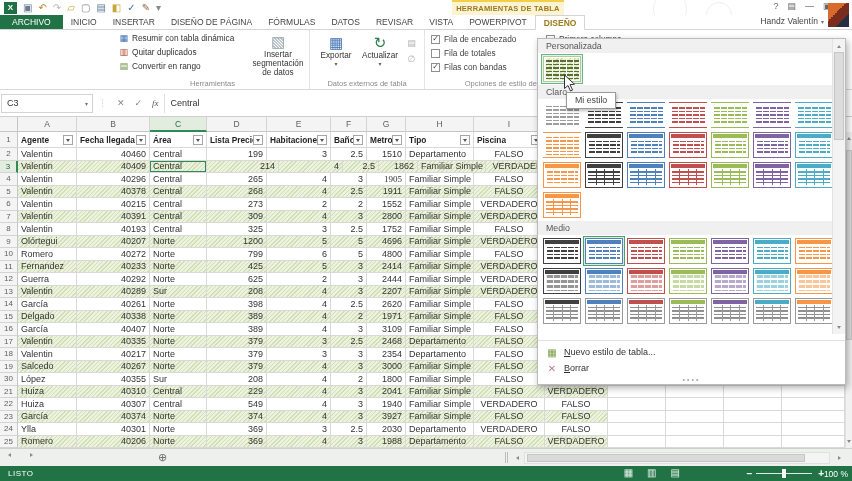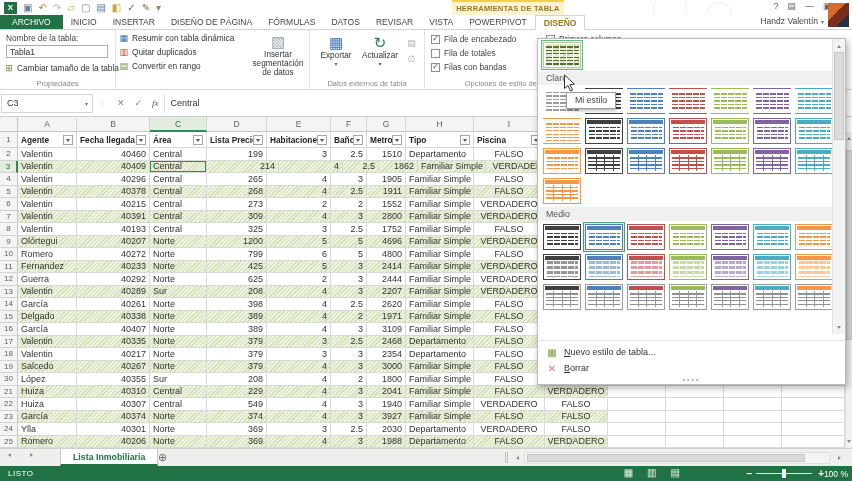--- a/index.html
+++ b/index.html
@@ -193,48 +193,40 @@
       <div class="rtab">POWERPIVOT</div>
       <div class="rtab activectx">DISEÑO</div>
     </div>
   <div class="userbox">
     <span>Handz Valentín</span>
     <span style="font-size:6px;color:#777;">▾</span>
   </div>
   <div class="avatar"></div>
 
   <div class="ribbon">
-    <div class="grp grp-prop">
-      <div class="rlabel">Nombre de la tabla:</div>
-      <input class="tname" value="Tabla1" style="">
-      <div class="rsmall" style="position:absolute;left:4px;top:33px;">
-        <span class="ricon" style="color:#698c3f;">⊞</span>
-        <span>Cambiar tamaño de la tabla</span>
-      </div>
-      <div class="grplabel">Propiedades</div>
-    </div>
     <div class="grp grp-herr">
       <div class="herrstack">
           <div class="rsmall">
             <div class="ricon" style="color: rgb(59, 111, 174);">▦</div>
             <div>Resumir con tabla dinámica</div>
           </div>
           <div class="rsmall">
             <div class="ricon" style="color: rgb(177, 72, 47);">▥</div>
             <div>Quitar duplicados</div>
           </div>
           <div class="rsmall">
             <div class="ricon" style="color: rgb(105, 140, 63);">▤</div>
             <div>Convertir en rango</div>
           </div>
         </div>
       <div class="bigbtn" style="left:132px;top:3px;width:60px;">
         <span class="bicon" style="color:#8f9ea8;">▧</span>
         <span>Insertar segmentación de datos</span>
       </div>
+      <div class="grplabel">Herramientas</div>
     </div>
     <div class="grp grp-datos">
       <div>
           <div class="bigbtn" style="left: 5px; top: 4px; width: 42px;">
             <div class="bicon" style="color: rgb(59, 111, 174);">▦</div>
             <div>Exportar</div>
             <div class="caret">▾</div>
           </div>
           <div class="bigbtn" style="left: 49px; top: 4px; width: 42px;">
             <div class="bicon" style="color: rgb(47, 125, 79);">↻</div>
@@ -407,21 +399,21 @@
           <div class="cell al" style="width: 63px;"></div>
         </div>
         <div class="grow" style="height: 12.5px;">
           <div class="rownum">4</div>
           <div class="cell al" style="width: 59px;">Valentin</div>
           <div class="cell ar" style="width: 73px;">40296</div>
           <div class="cell al" style="width: 57px;">Central</div>
           <div class="cell ar" style="width: 60px;">265</div>
           <div class="cell ar" style="width: 64px;">4</div>
           <div class="cell ar" style="width: 36px;">3</div>
-          <div class="cell ar" style="width: 39px;">1905</div>
+          <div class="cell ar" style="width: 39px; font-family: Liberation Serif, serif;">1905</div>
           <div class="cell al" style="width: 68px;">Familiar Simple</div>
           <div class="cell ac" style="width: 71px;">FALSO</div>
           <div class="cell ac" style="width: 63px;"></div>
           <div class="cell al" style="width: 58px;"></div>
           <div class="cell al" style="width: 58px;"></div>
           <div class="cell al" style="width: 58px;"></div>
           <div class="cell al" style="width: 63px;"></div>
         </div>
         <div class="grow" style="height: 12.5px;">
           <div class="rownum">5</div>
@@ -792,21 +784,20 @@
     </div>
   </div>
 
   <div class="tabstrip">
     <span class="tsnav" style="left:6px;">
         <span class="tri-lf"></span>
       </span>
     <span class="tsnav" style="left:30px;">
         <span class="tri-rt"></span>
       </span>
-    <div class="stab">Lista Inmobiliaria</div>
     <span class="newsheet">⊕</span>
     <div class="hsplit"></div>
     <span class="harrow" style="left:510px;">
         <span class="tri-lf"></span>
       </span>
     <div class="htrack">
       <div class="hthumb"></div>
     </div>
     <span class="harrow" style="right:6px;">
         <span class="tri-rt"></span>
@@ -824,20 +815,21 @@
     <div class="ztrack">
       <span class="notch"></span>
       <span class="zthumb"></span>
     </div>
     <span class="zplus">+</span>
     <span class="zlabel">100 %</span>
   </div>
 
   <div class="gallery">
     <div class="gbody">
+        <div class="gsec">Personalizada</div>
         <div class="grows">
           <div class="gr">
             <div class="swc hover">
               <div class="sw v-custom" style="--c: #76923c;">
                 <div class="bd"></div>
               </div>
             </div>
           </div>
         </div>
         <div class="gsec">Claro</div>

